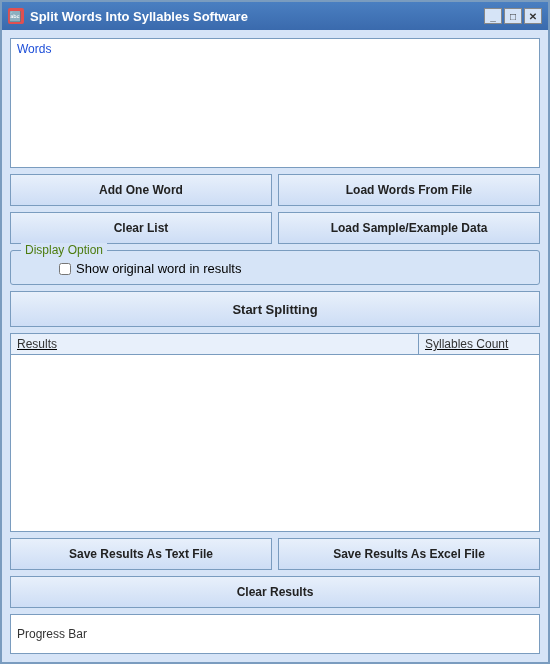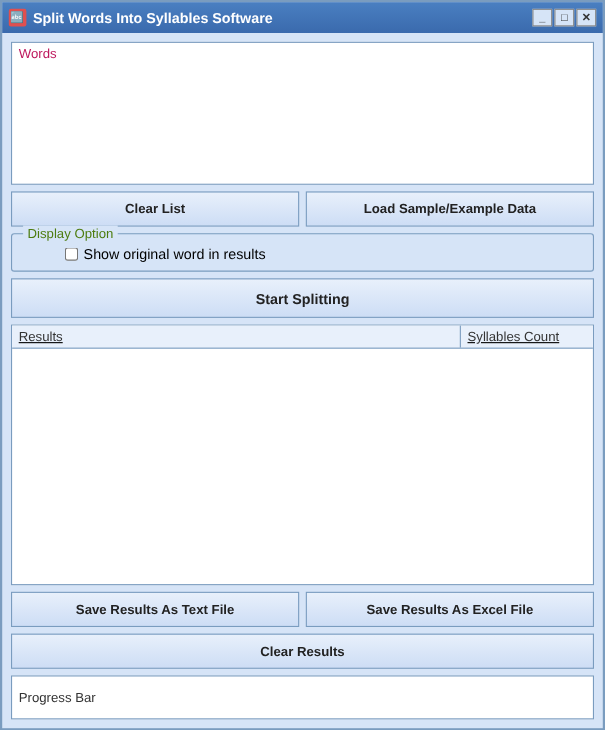--- a/index.html
+++ b/index.html
@@ -88,21 +88,21 @@
       flex-shrink: 0;
       height: 130px;
       position: relative;
     }
 
     .panel-label {
       position: absolute;
       top: 3px;
       left: 6px;
       font-size: 12px;
-      color: #be185d;
+      color: #1d4ed8;
     }
 
     .words-textarea {
       width: 100%;
       height: 100%;
       border: none;
       outline: none;
       resize: none;
       background: transparent;
       padding: 20px 4px 4px 4px;
@@ -242,20 +242,24 @@
     </div>
   </div>
 
   <div class="content">
 
     <div class="words-panel">
       <span class="panel-label">Words</span>
       <textarea class="words-textarea" style=""></textarea>
     </div>
 
+    <div class="buttons-row">
+      <button class="btn">Add One Word</button>
+      <button class="btn">Load Words From File</button>
+    </div>
 
     <div class="buttons-row">
       <button class="btn">Clear List</button>
       <button class="btn">Load Sample/Example Data</button>
     </div>
 
     <div class="display-option-group">
       <span class="group-legend">Display Option</span>
       <div class="checkbox-row">
         <input type="checkbox" style="">

